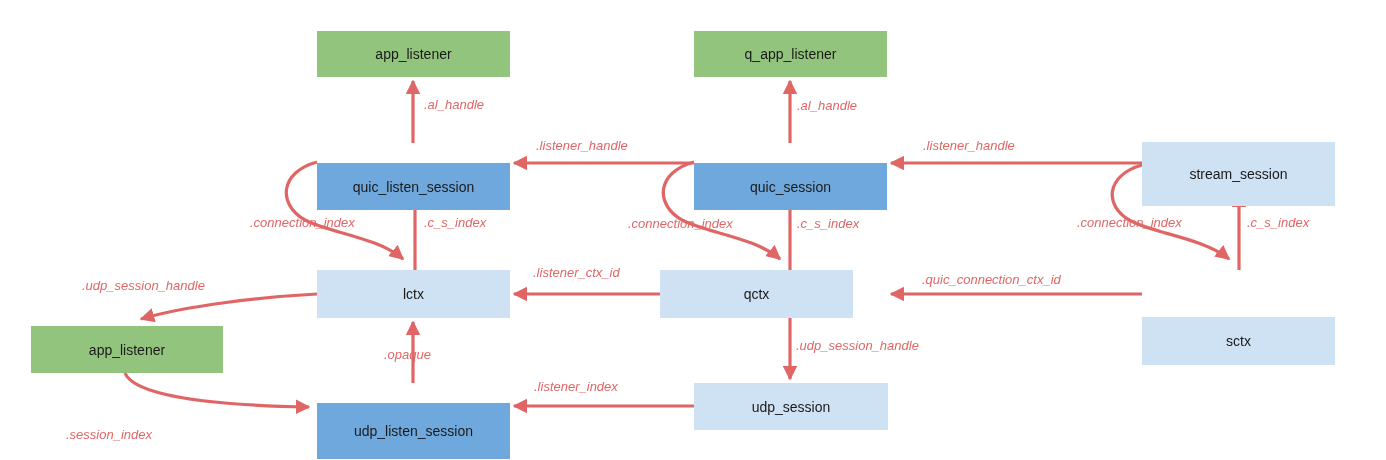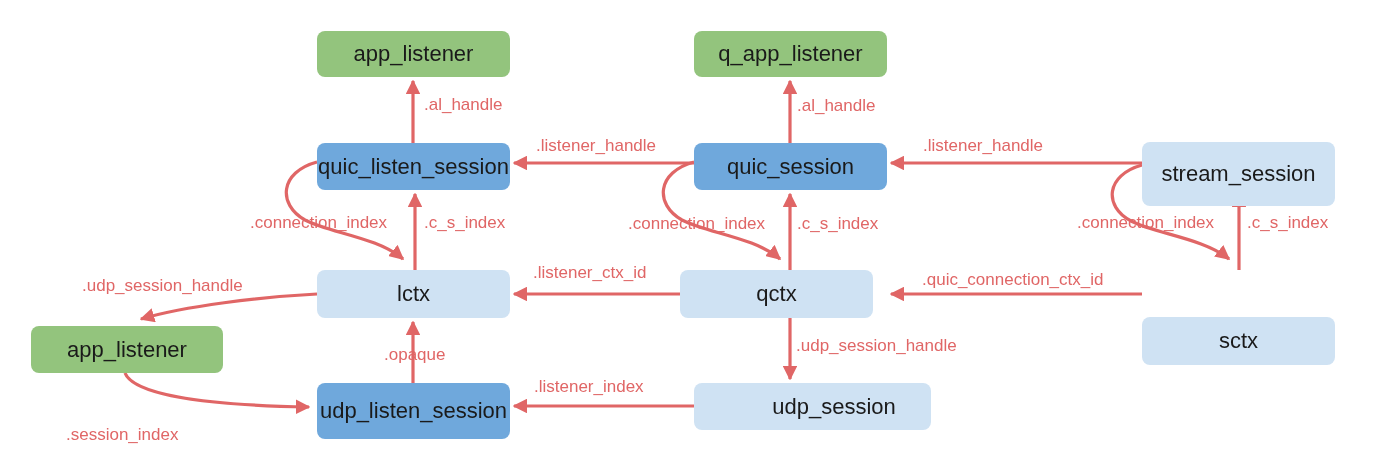--- a/index.html
+++ b/index.html
@@ -16,32 +16,32 @@
     background:#ffffff;
     font-family:"Liberation Sans","DejaVu Sans",sans-serif;
     overflow:hidden;
   }
   .arrow-layer{position:absolute;left:0;top:0;width:1386px;height:460px;}
   .arrow{stroke:var(--arrow);stroke-width:3.2px;fill:none;}
   .ah{fill:var(--arrow);}
   .node{
     position:absolute;
     display:flex;align-items:center;justify-content:center;
-    font-size:22px;color:var(--ink);
+    font-size:14px;color:var(--ink);
     white-space:nowrap;
-    border-radius:8px;
   }
   .node.green{background:var(--green);}
-  .node.blue{background:var(--blue);}
+  .node.blue{background:var(--blue);margin-top:20px;}
   .node.lightblue{background:var(--lightblue);}
   .edge-label{
     position:absolute;
-    font-size:17px;line-height:20px;
+    font-size:13px;line-height:20px;
     color:var(--arrow);
     white-space:nowrap;
+    font-style:italic;
   }
 </style>
 </head>
 <body>
 
 <div class="canvas">
 
   <svg class="arrow-layer" width="1386" height="460" viewBox="0 0 1386 460" xmlns="http://www.w3.org/2000/svg">
     <defs>
       <marker id="ah" viewBox="0 0 10 10" refX="9" refY="5" markerWidth="4.6" markerHeight="4.6" orient="auto">
@@ -72,26 +72,26 @@
   </svg>
 
   <div class="node green" style="left:317px;top:31px;width:193px;height:46px;">app_listener</div>
   <div class="node green" style="left:694px;top:31px;width:193px;height:46px;">q_app_listener</div>
 
   <div class="node blue" style="left:317px;top:143px;width:193px;height:47px;">quic_listen_session</div>
   <div class="node blue" style="left:694px;top:143px;width:193px;height:47px;">quic_session</div>
   <div class="node lightblue" style="left:1142px;top:142px;width:193px;height:64px;">stream_session</div>
 
   <div class="node lightblue" style="left:317px;top:270px;width:193px;height:48px;">lctx</div>
-  <div class="node lightblue" style="left:680px;top:270px;width:193px;height:48px;">qctx</div>
+  <div class="node lightblue" style="left:660px;top:270px;width:193px;height:48px;">qctx</div>
   <div class="node lightblue" style="left:1142px;top:270px;width:193px;height:48px;margin-top:47px;">sctx</div>
 
   <div class="node green" style="left:31px;top:326px;width:192px;height:47px;">app_listener</div>
   <div class="node blue" style="left:317px;top:383px;width:193px;height:56px;">udp_listen_session</div>
-  <div class="node lightblue" style="left:694px;top:383px;width:194px;height:47px;padding-left:43px;">udp_session</div>
+  <div class="node lightblue" style="left:694px;top:383px;width:194px;height:47px;">udp_session</div>
 
   <div class="edge-label" style="left:424px;top:95px;">.al_handle</div>
   <div class="edge-label" style="left:797px;top:96px;">.al_handle</div>
   <div class="edge-label" style="left:536px;top:136px;">.listener_handle</div>
   <div class="edge-label" style="left:923px;top:136px;">.listener_handle</div>
 
   <div class="edge-label" style="left:250px;top:213px;">.connection_index</div>
   <div class="edge-label" style="left:424px;top:213px;">.c_s_index</div>
   <div class="edge-label" style="left:628px;top:214px;">.connection_index</div>
   <div class="edge-label" style="left:797px;top:214px;">.c_s_index</div>

